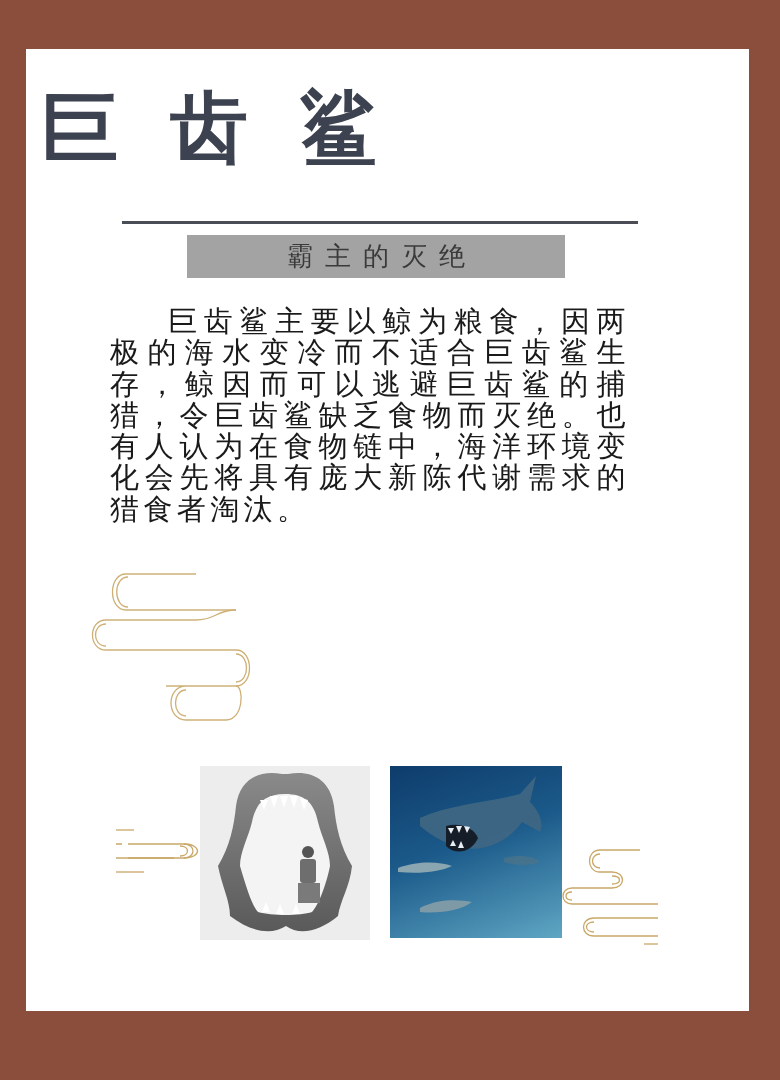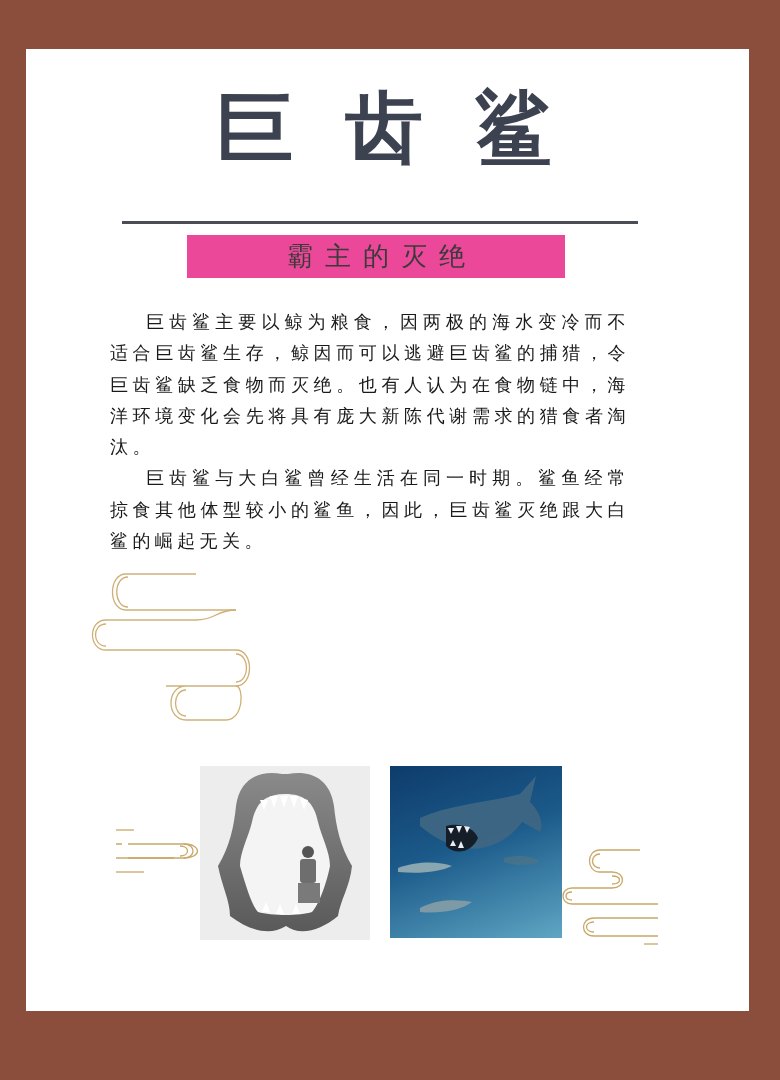--- a/index.html
+++ b/index.html
@@ -13,54 +13,53 @@
   .page {
     position: absolute;
     left: 26px; top: 49px;
     width: 723px; height: 962px;
     background: #ffffff;
   }
   .title {
     position: absolute;
     left: 0; top: 78px;
     width: 780px;
-    text-align: center;
     font-family: "DejaVu Sans", sans-serif;
     font-weight: bold;
     font-size: 78px;
     letter-spacing: 52px;
     padding-left: 40px;
     box-sizing: border-box;
     color: #3d4250;
     line-height: 100px;
   }
   .divider {
     position: absolute;
     left: 122px; top: 221px;
     width: 516px; height: 3px;
     background: #4a4d55;
   }
   .banner {
     position: absolute;
     left: 187px; top: 235px;
     width: 378px; height: 43px;
-    background: #ec4899;
+    background: #a3a3a3;
     display: flex; align-items: center; justify-content: center;
   }
   .banner span {
     font-size: 26px;
     letter-spacing: 12px;
     padding-left: 12px;
     color: #3a3a3a;
   }
   .body-text {
     position: absolute;
     left: 110px; top: 306px;
     width: 520px;
-    font-size: 18px;
+    font-size: 29px;
     line-height: 31.3px;
     letter-spacing: 4.4px;
     color: #1a1a1a;
     text-align: justify;
   }
   .body-text p {
     margin: 0;
     text-indent: 2em;
   }
   .photo {
@@ -87,21 +86,20 @@
 <div class="title">巨齿鲨</div>
 
 <div class="divider"></div>
 
 <div class="banner">
   <span>霸主的灭绝</span>
 </div>
 
 <div class="body-text">
   <p>巨齿鲨主要以鲸为粮食，因两极的海水变冷而不适合巨齿鲨生存，鲸因而可以逃避巨齿鲨的捕猎，令巨齿鲨缺乏食物而灭绝。也有人认为在食物链中，海洋环境变化会先将具有庞大新陈代谢需求的猎食者淘汰。</p>
-  <p>巨齿鲨与大白鲨曾经生活在同一时期。鲨鱼经常掠食其他体型较小的鲨鱼，因此，巨齿鲨灭绝跟大白鲨的崛起无关。</p>
 </div>
 
 <svg class="swirl" style="left:86px; top:568px;" width="200" height="160" viewBox="0 0 200 160">
   <g fill="none" stroke="#c9a868" stroke-width="1.3" opacity="0.9">
     <path d="M40 6 H110 M40 6 C22 6 22 42 40 42 H150"></path>
     <path d="M42 9 C27 9 27 39 42 39"></path>
     <path d="M150 42 C130 42 130 52 110 52 H20 C2 52 2 82 20 82 H150 C168 82 168 118 150 118"></path>
     <path d="M20 56 C6 56 6 78 20 78"></path>
     <path d="M150 86 C164 86 164 114 150 114"></path>
     <path d="M150 118 H80 M100 118 C80 118 80 152 100 152 H140 C158 152 158 118 150 118"></path>

